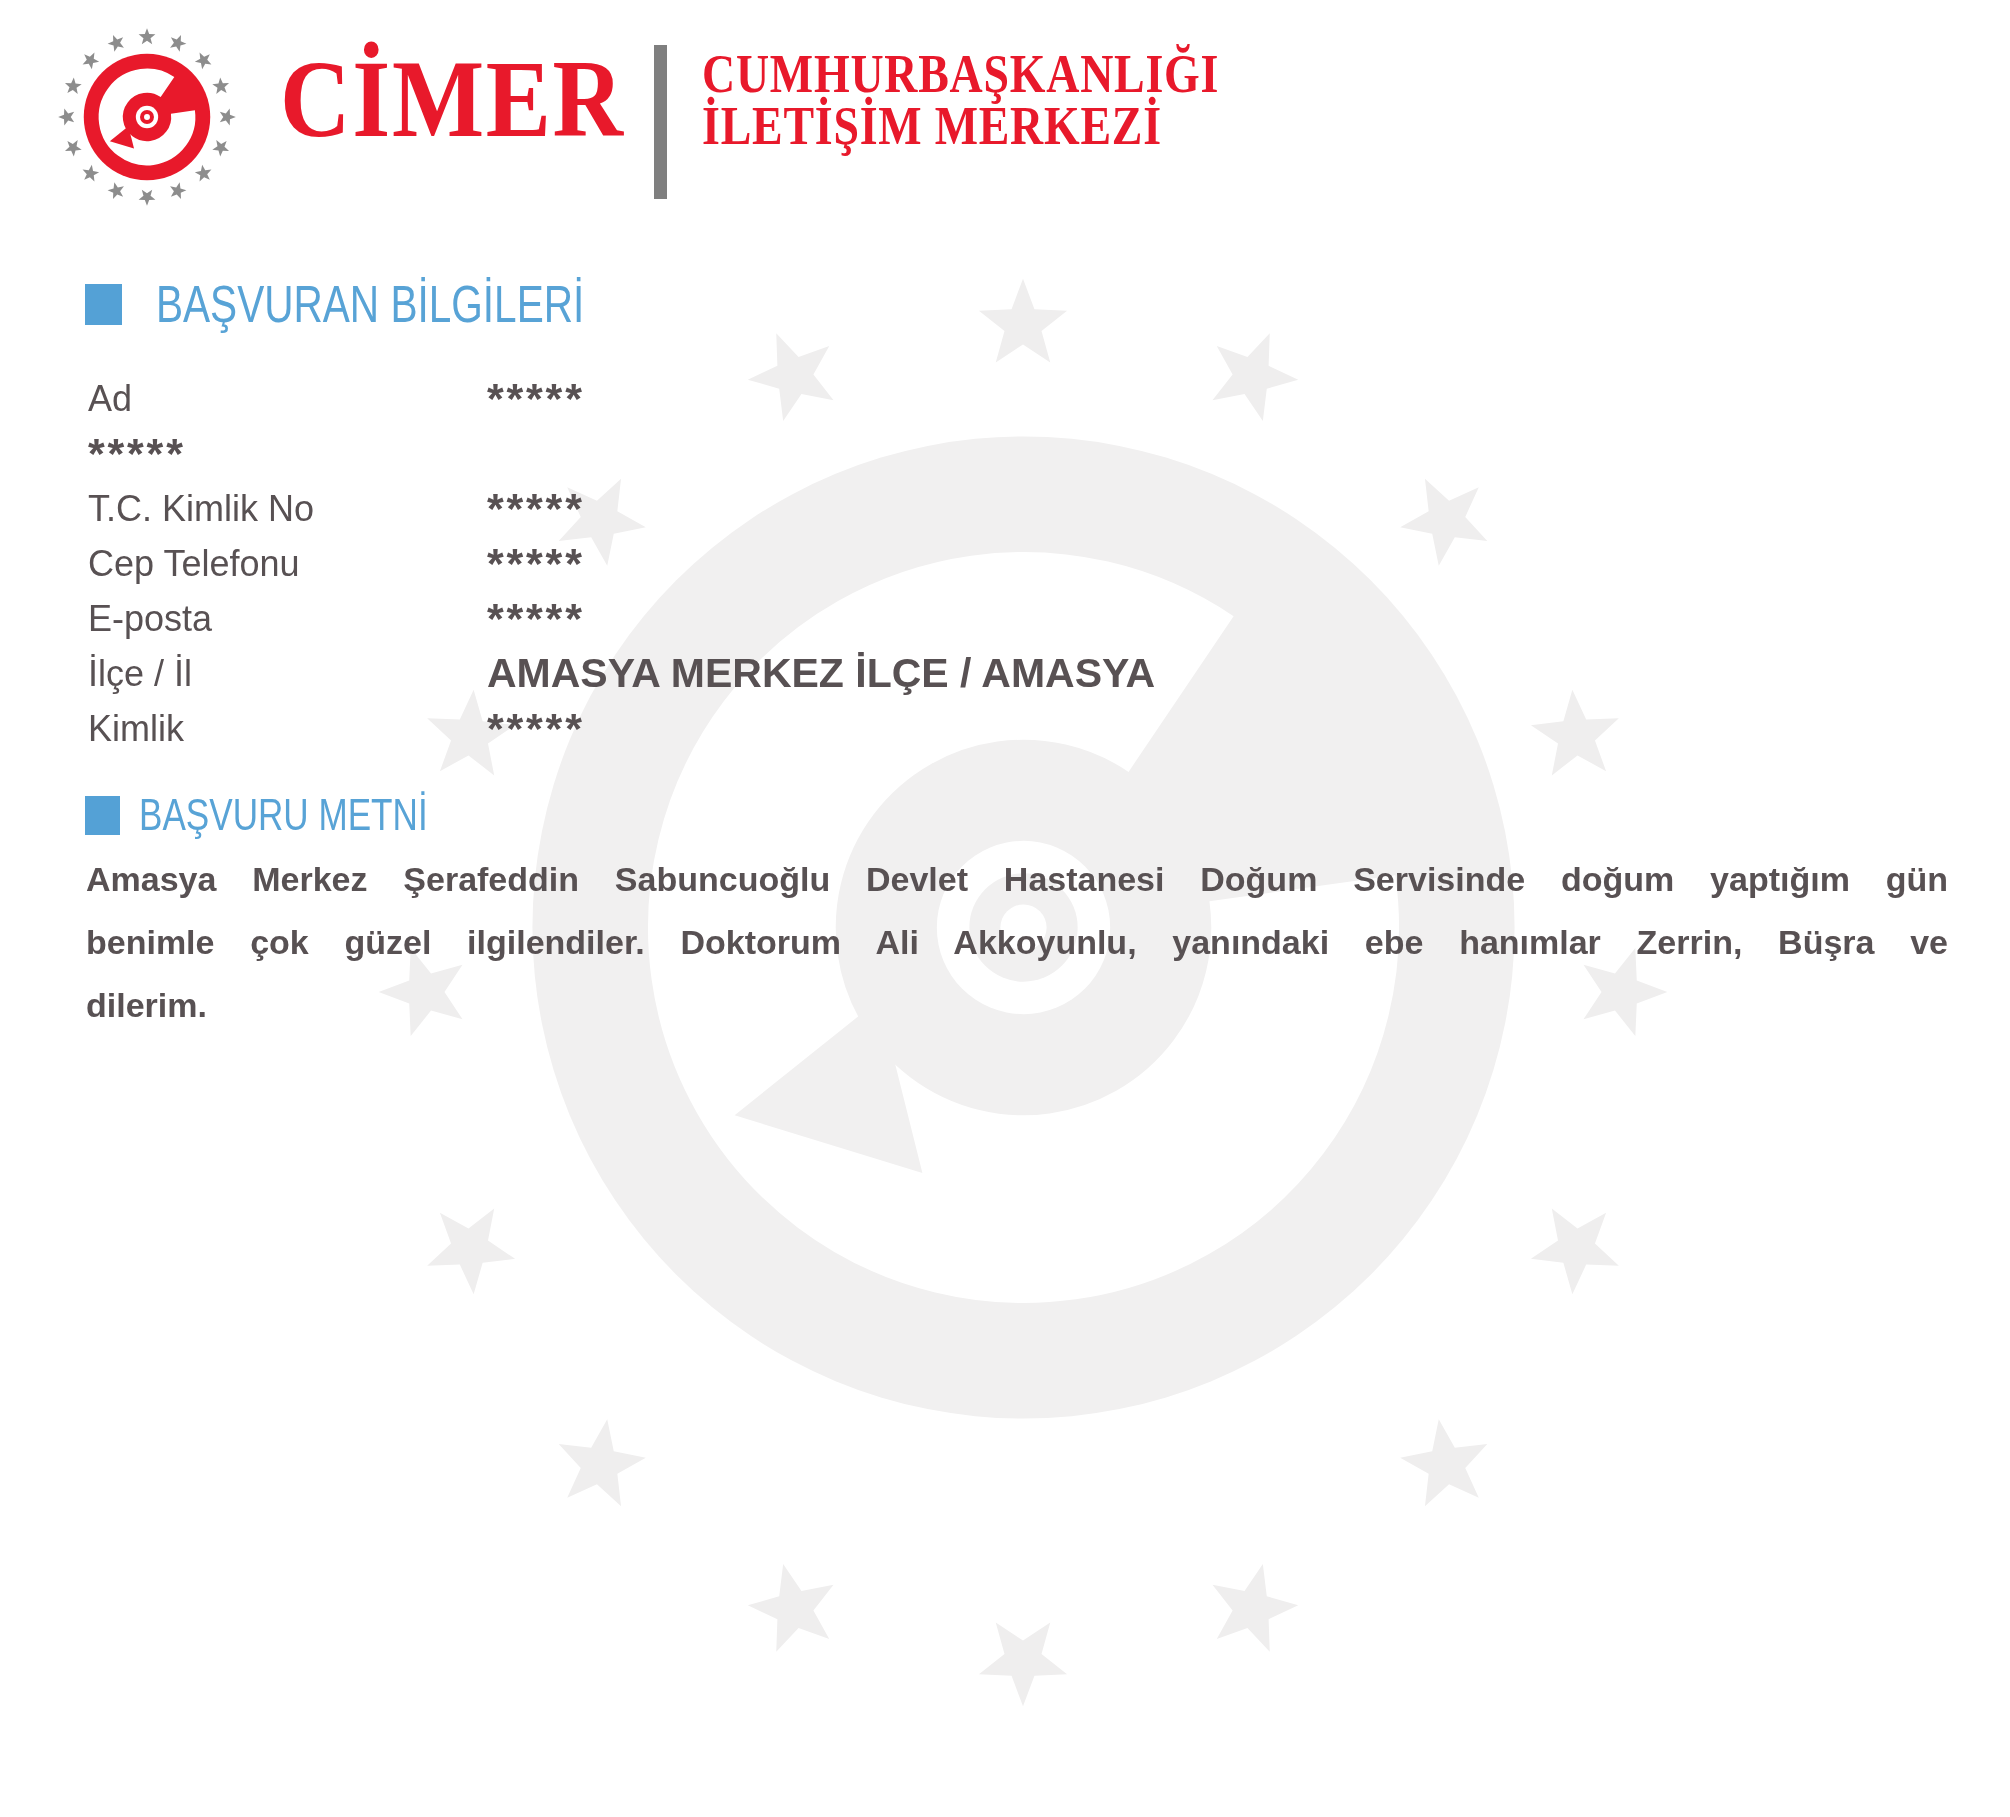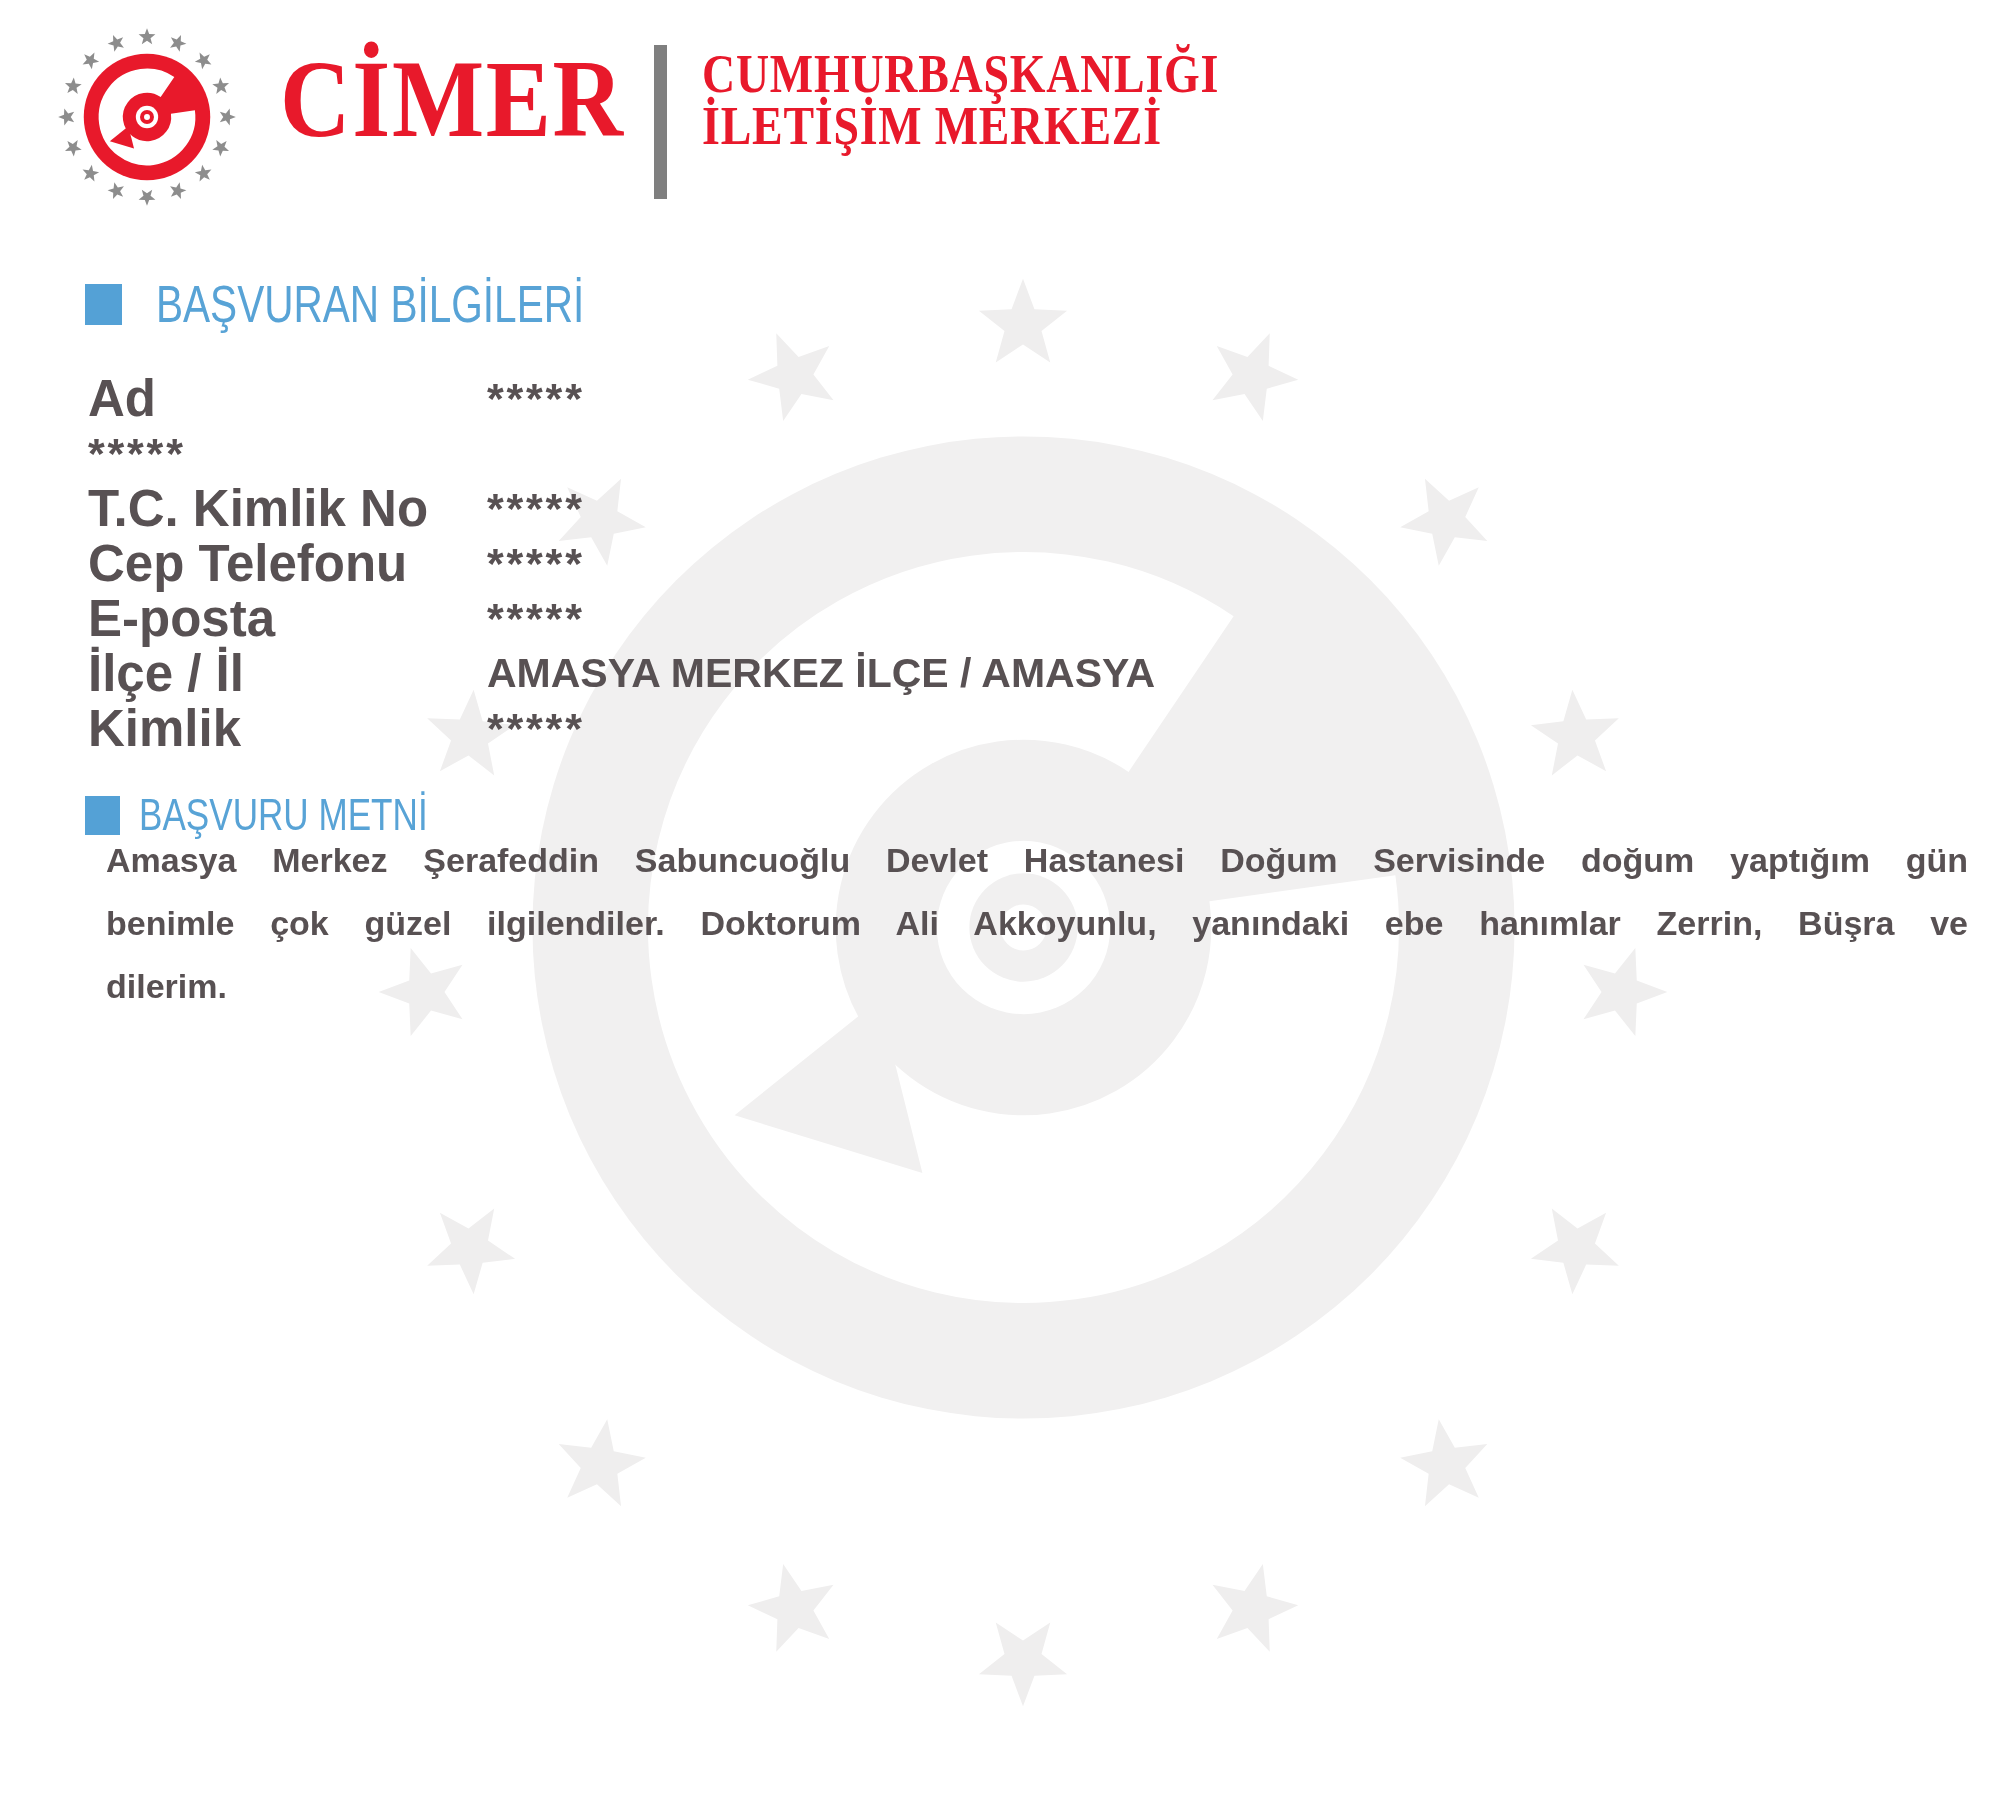--- a/index.html
+++ b/index.html
@@ -35,29 +35,29 @@
   }
   .sec-title.t1{left:156px;top:278px;font-size:52px;line-height:52px;}
   .sec-title.t2{left:139px;top:792px;font-size:45px;line-height:45px;}
   .sq1{left:85px;top:284px;width:37px;height:41px;}
   .sq2{left:85px;top:796px;width:35px;height:39px;}
   
   .fields{position:absolute;left:88px;top:371px;width:1484px;}
   .field-row{display:flex;height:55px;}
   .field-label{
     width:399px;flex:0 0 399px;
-    font-weight:bold;font-size:51px;line-height:55px;color:#585153;white-space:nowrap;
+    font-weight:normal;font-size:36px;line-height:55px;color:#585153;white-space:nowrap;
   }
   .field-value{
     font-weight:bold;font-size:41px;line-height:55px;color:#585153;white-space:nowrap;
   }
   .field-value.masked{font-size:43px;letter-spacing:2.8px;}
   
-  .body-text{position:absolute;left:86px;top:829px;width:1862px;color:#585153;
-    font-weight:bold;font-size:34px;line-height:63px;margin-left:20px;}
+  .body-text{position:absolute;left:86px;top:848px;width:1862px;color:#585153;
+    font-weight:bold;font-size:34px;line-height:63px;}
   .body-line{white-space:nowrap;}
   .body-line.just{text-align:justify;text-align-last:justify;white-space:normal;
     height:63px;overflow:visible;}
   .body-line.last{text-align:left;}
 </style>
 </head>
 <body>
 
 <div class="watermark-layer">
 

